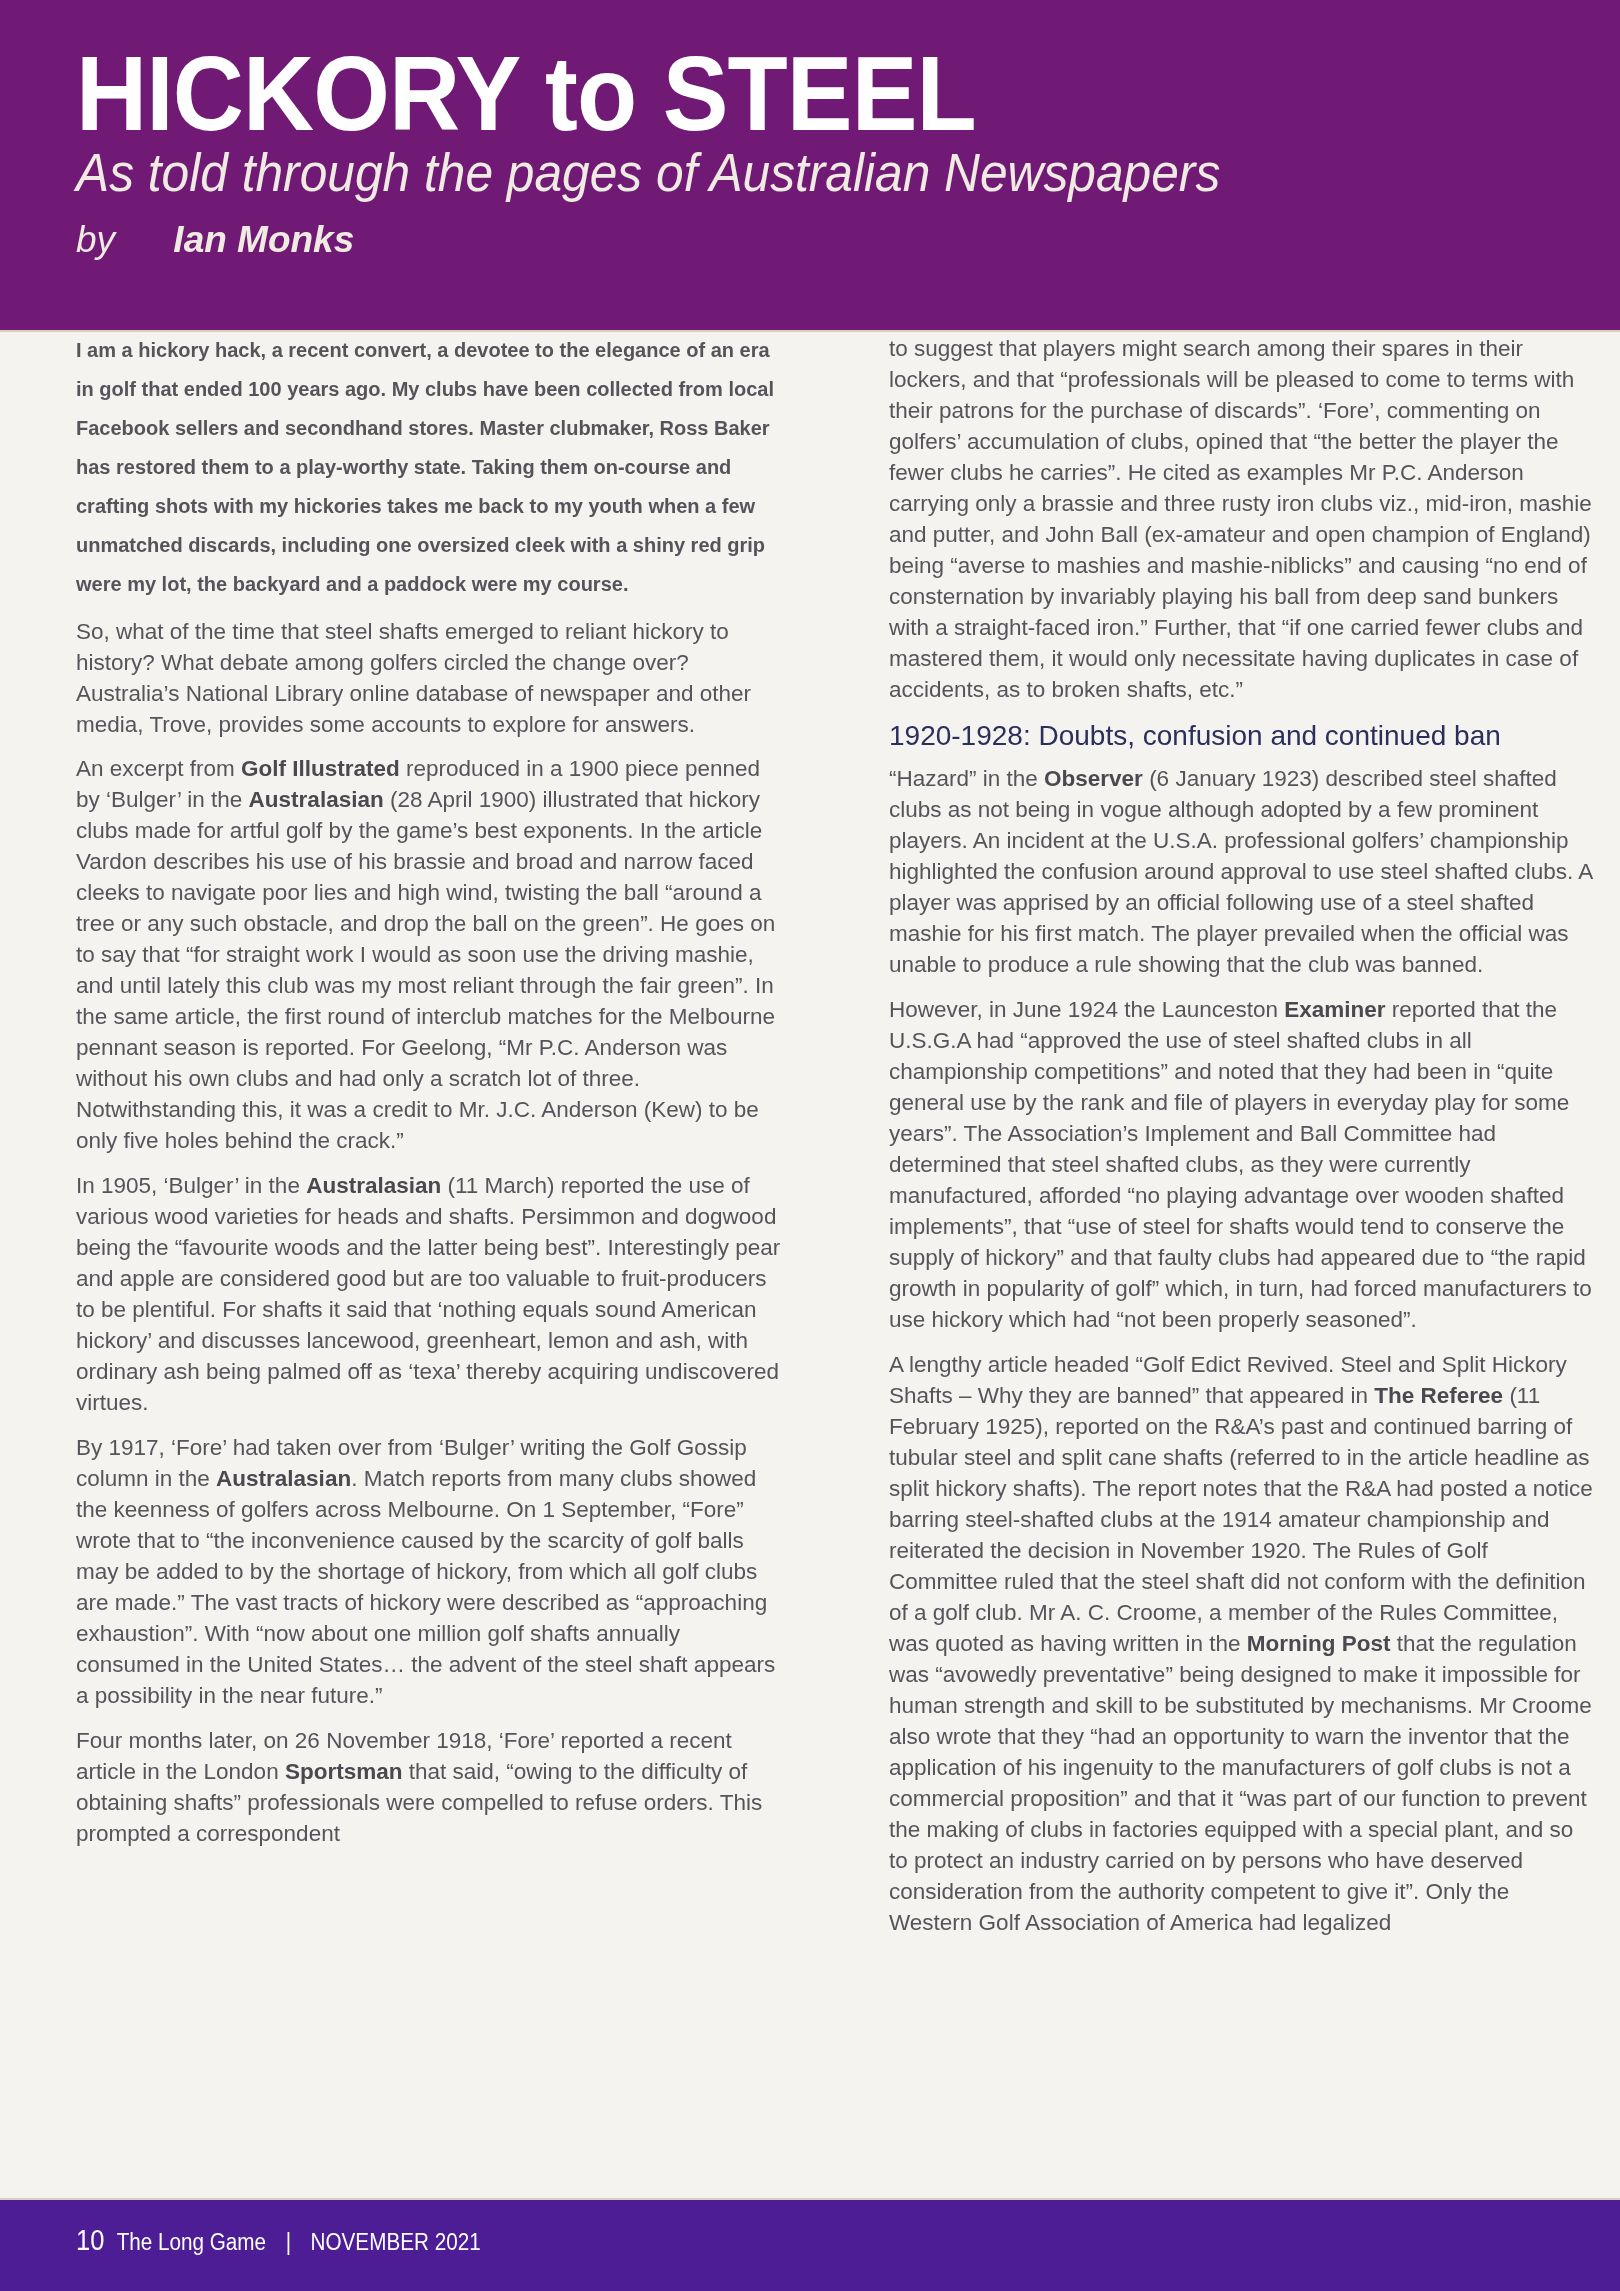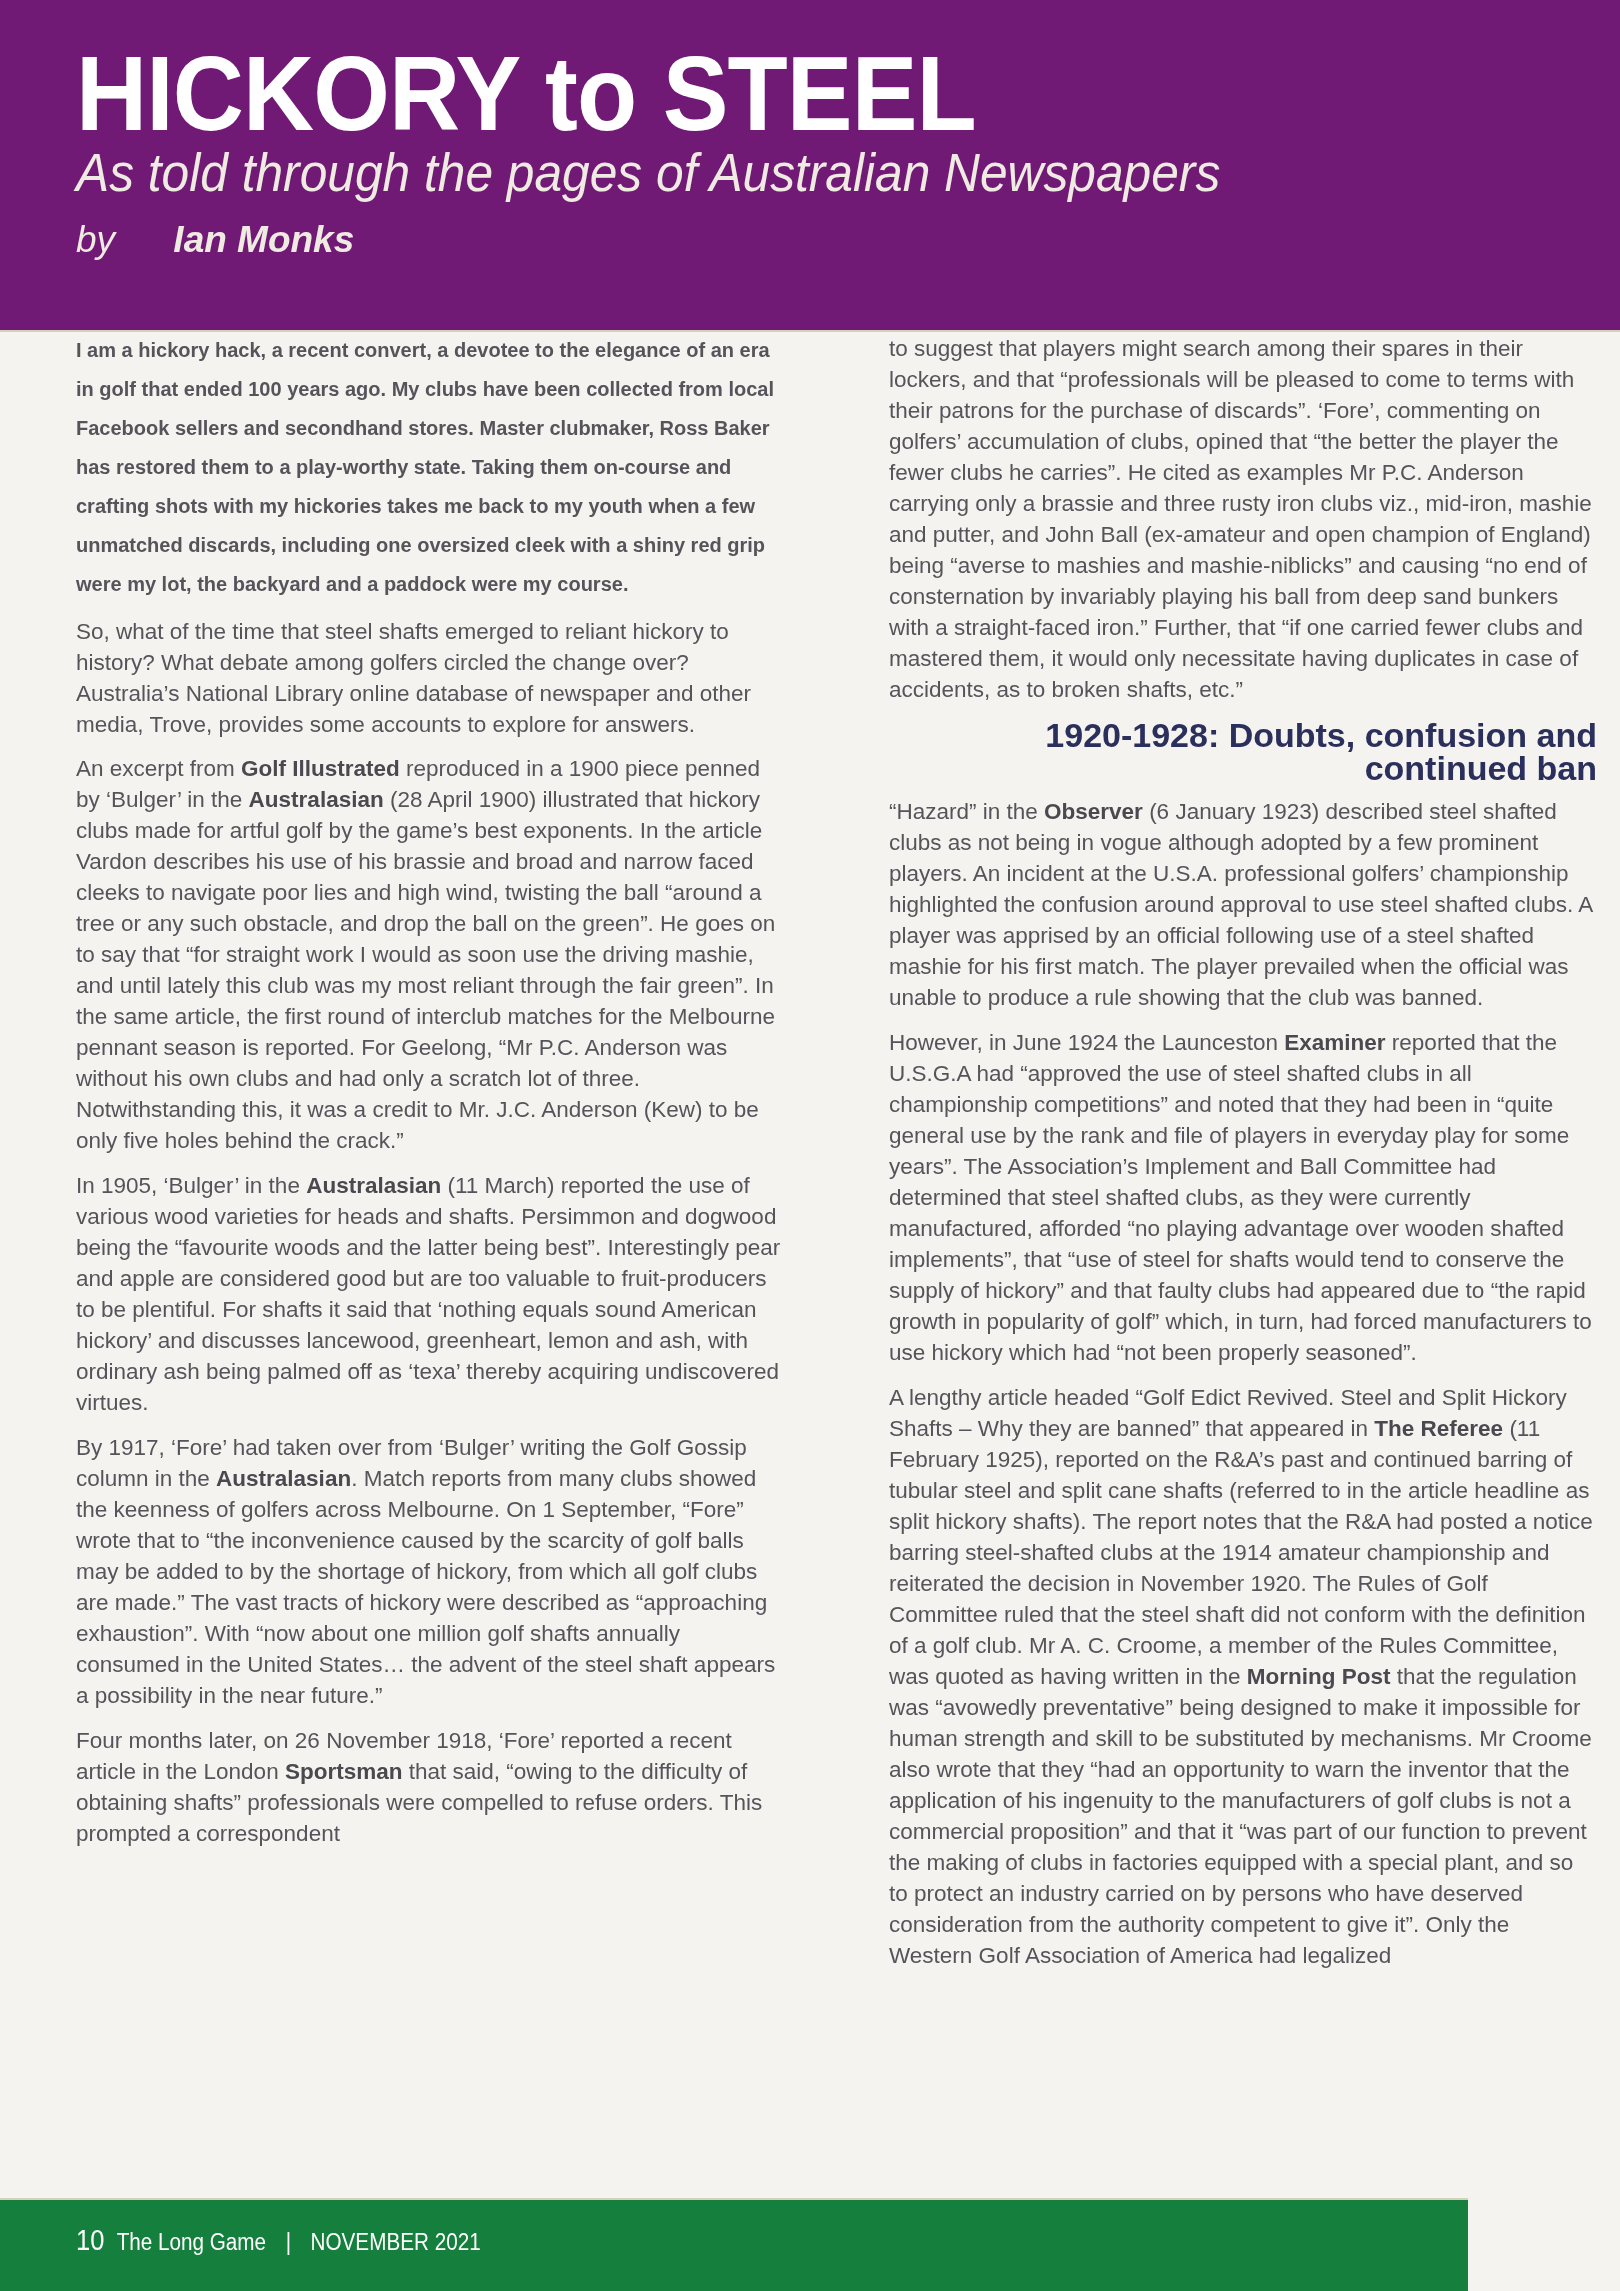--- a/index.html
+++ b/index.html
@@ -42,26 +42,26 @@
   }
   .col-left { left: 76px; }
   .col-right { left: 849px; top: 333px; width: 708px; margin-left: 40px; }
   .col p { margin: 0 0 13.7px 0; }
   .col b { color: #4a494f; }
   .lead {
     font-weight: bold; font-size: 20px; line-height: 39px; color: #55545a;
     margin: 0 0 11.8px 0 !important;
   }
   .section-heading {
-    font-weight: bold; font-size: 34px; line-height: 33px;
-    color: #2a2f5c; margin: 5.9px 0 11.8px 0; text-align: right;
+    font-weight: normal; font-size: 28px; line-height: 33px;
+    color: #2a2f5c; margin: 5.9px 0 11.8px 0;
   }
   .footer {
-    position: absolute; left: 0; top: 2198px; width: 1468px; height: 93px;
-    background: #15803d;
+    position: absolute; left: 0; top: 2198px; width: 1620px; height: 93px;
+    background: #4c1d95;
     border-top: 2px solid #d6d0b8; box-sizing: border-box;
   }
   .footer-text {
     position: absolute; left: 76px; top: 25.5px;
     color: #ffffff; font-size: 23.5px; line-height: 29px; white-space: nowrap;
     transform: scaleX(0.88); transform-origin: left top;
   }
   .footer-text .page-num { font-size: 29px; margin-right: 7.8px; }
   .footer-text .sep { margin: 0 15.7px; }
 </style>

